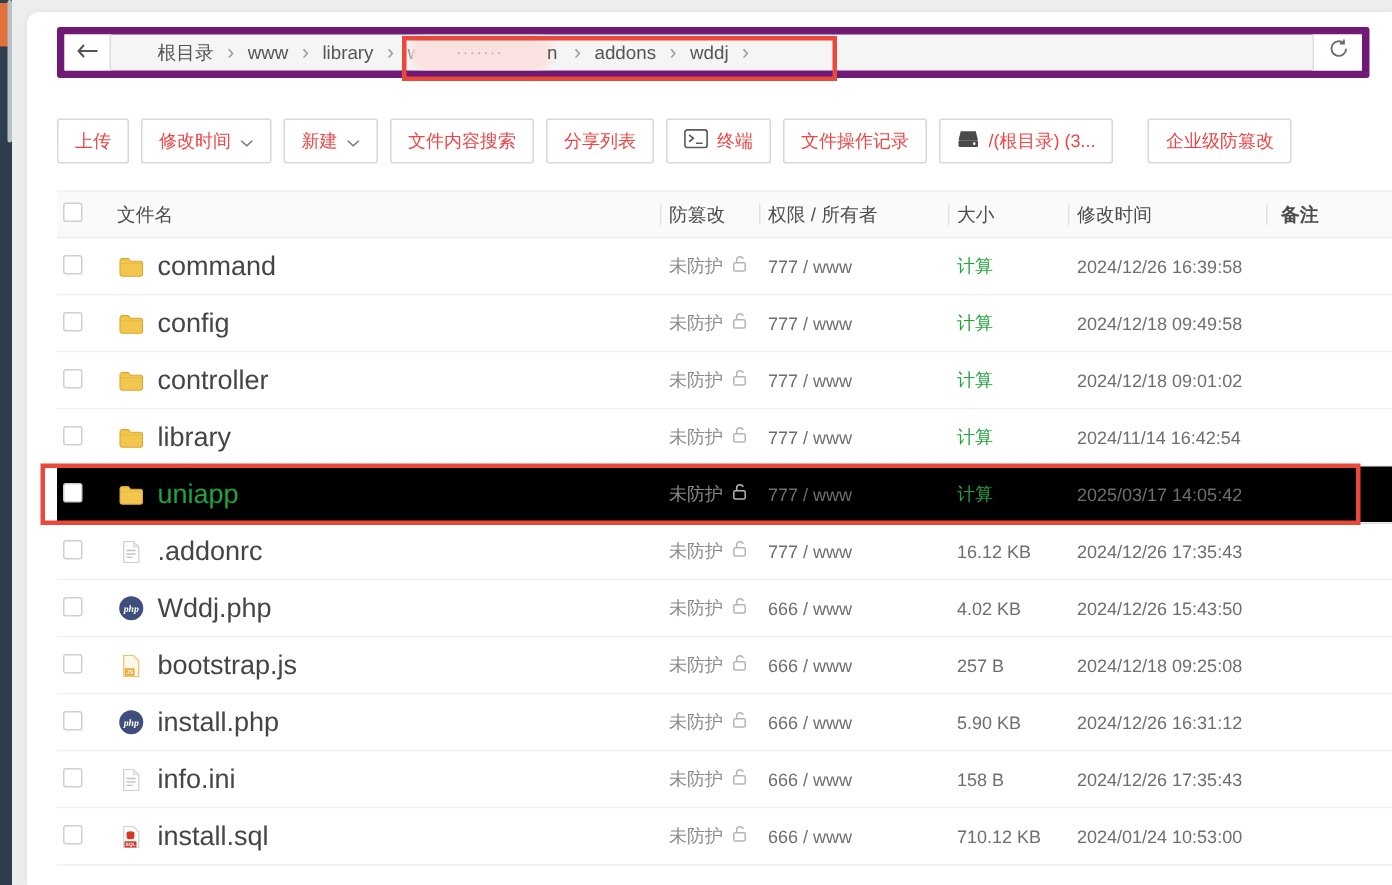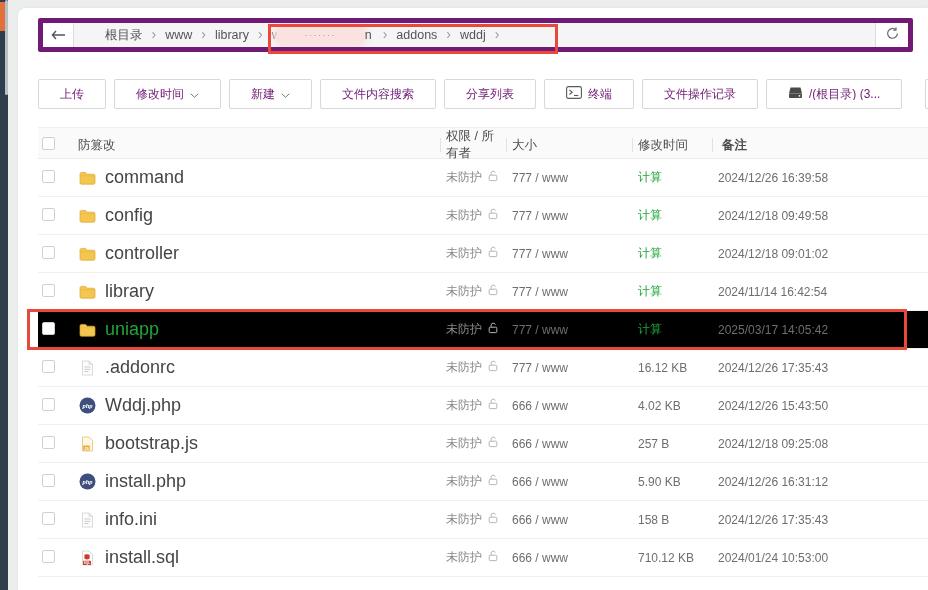--- a/index.html
+++ b/index.html
@@ -51,22 +51,22 @@
   .dots { color:#8d8181; font-size:9px; letter-spacing:1.5px; opacity:.75; }
   .bc-annotation {
     position:absolute; left:225px; top:1px; width:290px; height:30px;
     border:3px solid #e8493a; pointer-events:none; z-index:5;
   }
 
   
   .toolbar { margin-top:27px; width:875px; display:flex; align-items:center; gap:8px; }
   .tbtn {
     height:30px; background:#fff; border:1px solid #d8d8d8; border-radius:2px;
-    display:inline-flex; align-items:center; gap:6px; padding:0 21px;
-    font-size:12px; color:#701a75; cursor:pointer; white-space:nowrap; flex:0 0 auto;
+    display:inline-flex; align-items:center; gap:6px; padding:0 11px;
+    font-size:12px; color:#ef4444; cursor:pointer; white-space:nowrap; flex:0 0 auto;
   }
   .tbtn.gap-before { margin-left:15px; }
   .tbtn .lbl { line-height:1; }
   .chev { display:inline-flex; transform:translateY(1px); }
   .disk-lbl { max-width:82px; overflow:hidden; }
 
   
   .table { margin-top:18px; width:890px; }
   .grid {
     display:grid;
@@ -204,20 +204,21 @@
       </div>
       <div class="tbtn gap-before">
           <span class="lbl">企业级防篡改</span>
         </div>
 
     </div>
 
     <div class="table">
       <div class="grid thead">
         <div class="c-check"><span class="cb"></span></div>
+        <div class="c-name">文件名</div>
         <div>防篡改</div>
         <div>权限 / 所有者</div>
         <div>大小</div>
         <div>修改时间</div>
         <div class="c-note">备注</div>
       </div>
       <div id="tbody">
           <div class="grid trow">
     <div class="c-check"><span class="cb"></span></div>
     <div class="c-name">

